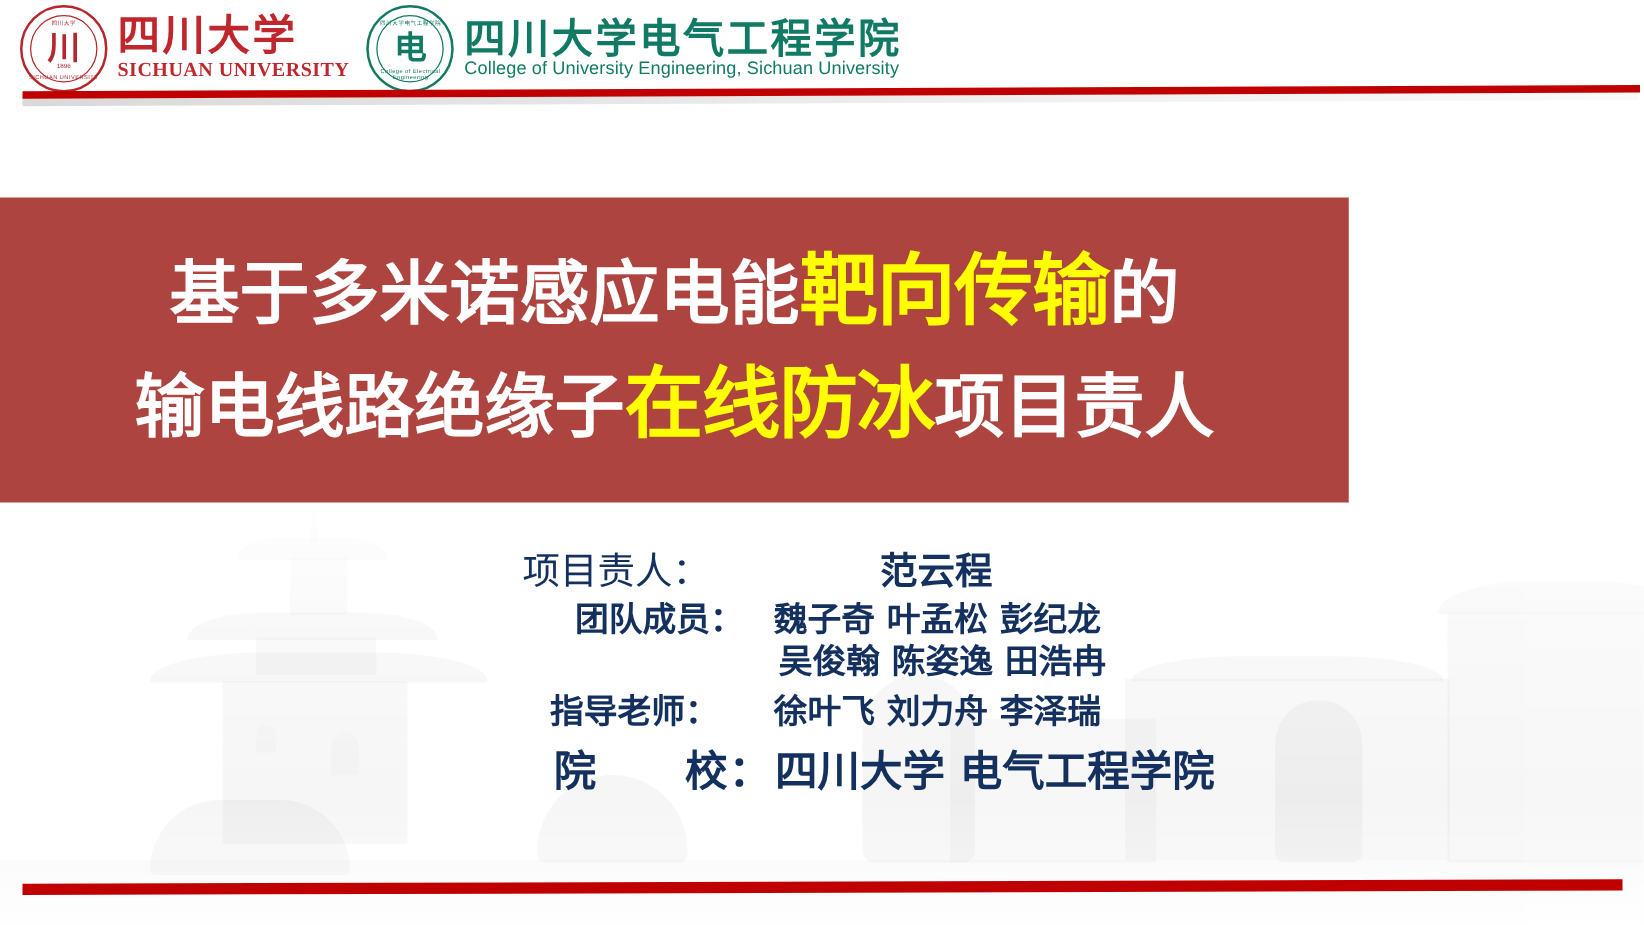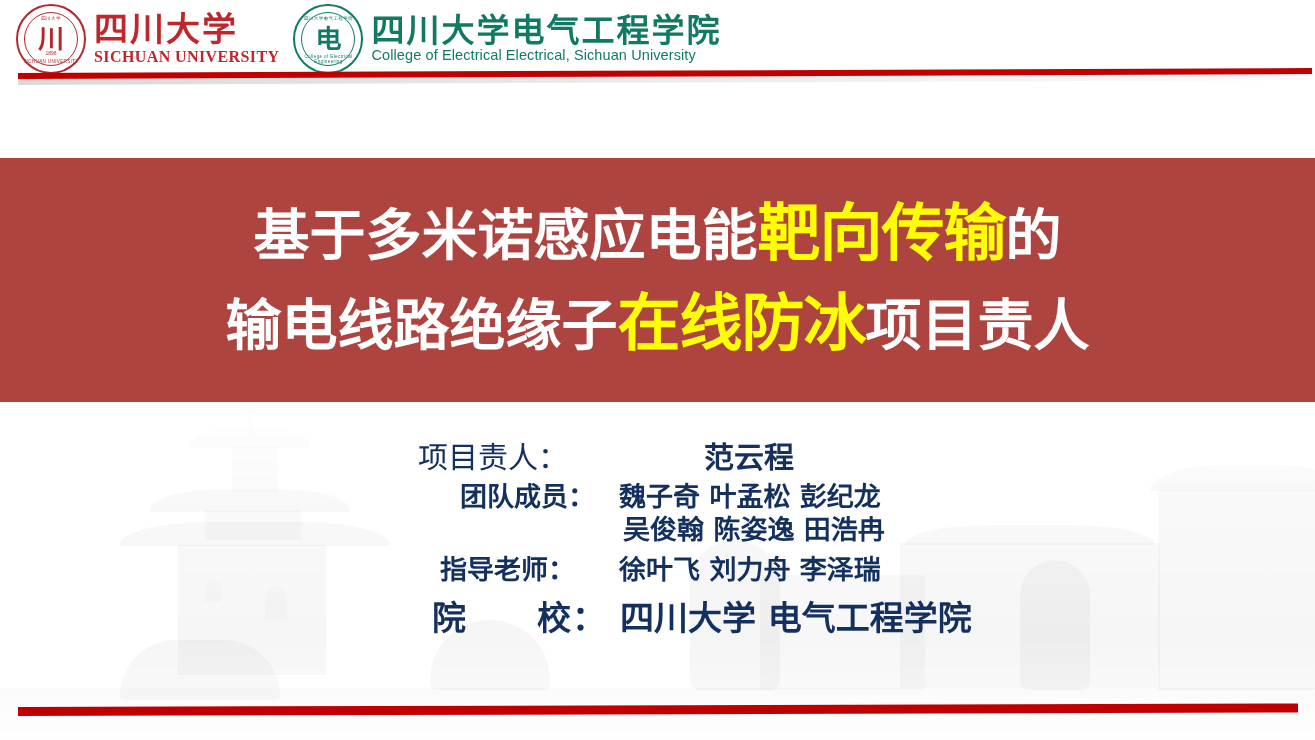--- a/index.html
+++ b/index.html
@@ -249,21 +249,21 @@
     background: #C00000;
     transform: rotate(-0.22deg);
     transform-origin: left center;
     z-index: 6;
   }
 
   
   .title-band {
     position: absolute;
     left: 0; top: 158px;
-    width: 1315px;
+    width: 1079px;
     height: 244px;
     background: #AE4440;
     z-index: 3;
     display: flex;
     flex-direction: column;
     align-items: center;
     justify-content: center;
   }
   .title-line {
     font-family: "DejaVu Sans", "Liberation Sans", sans-serif;
@@ -316,21 +316,21 @@
 
   .row-members2 { margin-left: 440px; margin-top: 3px; }
   .row-members2 .info-label { font-size: 27px; width: 179px; text-align: left; visibility: hidden; }
   .row-members2 .info-value { font-size: 27px; margin-left: 4px; }
 
   .row-advisors { margin-left: 440px; margin-top: 11px; }
   .row-advisors .info-label { font-size: 27px; width: 175px; text-align: left; }
   .row-advisors .info-value { font-size: 27px; margin-left: 4px; }
 
   .row-school   { margin-left: 432px; margin-top: 16px; }
-  .row-school .info-label { font-size: 34px; width: 186px; text-align: left; letter-spacing: 1px; }
+  .row-school .info-label { font-size: 34px; width: 186px; text-align: right; letter-spacing: 1px; }
   .row-school .info-value { font-size: 34px; margin-left: 2px; }
 
   
   .bottom-bar {
     position: absolute;
     left: 18px;
     top: 707px;
     width: 1280px;
     height: 9px;
     background: #C00000;
@@ -383,21 +383,21 @@
     </div>
 
     <div class="logo-block cee">
       <div class="seal green">
         <div class="seal-arc top">四川大学电气工程学院</div>
         <div class="seal-glyph">电</div>
         <div class="seal-arc bottom">College of Electrical Engineering</div>
       </div>
       <div class="logo-text">
         <div class="logo-cn cee">四川大学电气工程学院</div>
-        <div class="logo-en cee">College of Electrical Electrical, Sichuan University</div>
+        <div class="logo-en cee">College of University Engineering, Sichuan University</div>
       </div>
     </div>
 
   </div>
 
   <div class="divider-shadow"></div>
   <div class="divider-red"></div>
 
   <div class="title-band">
     <div class="title-line">

